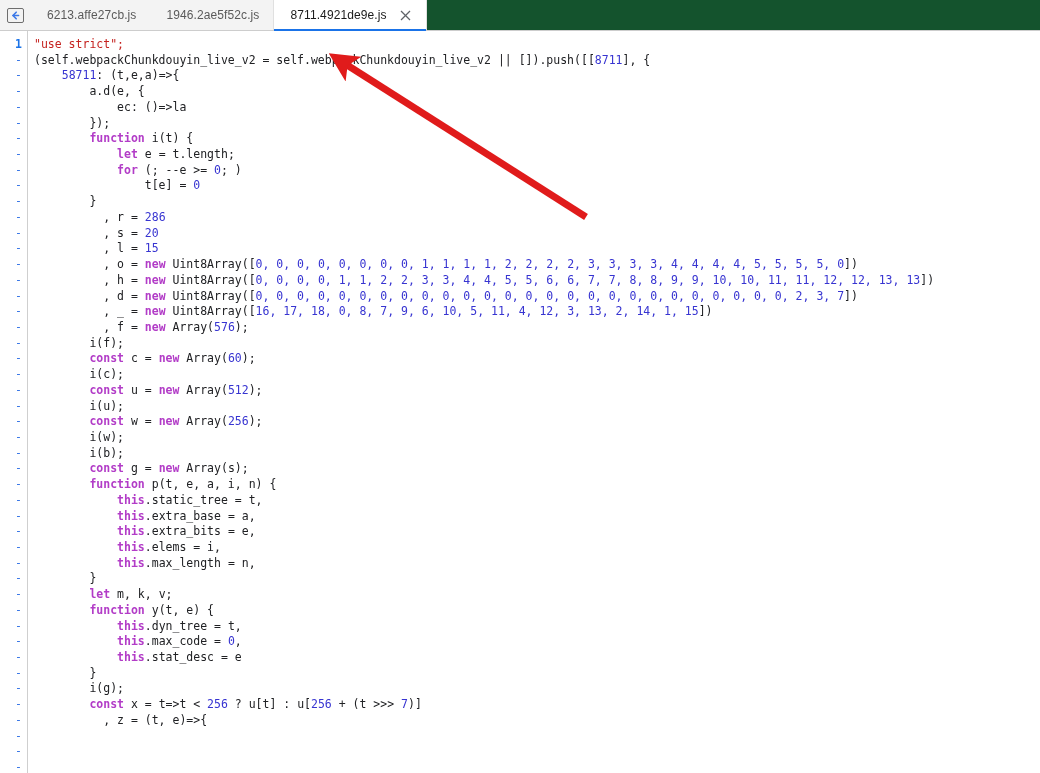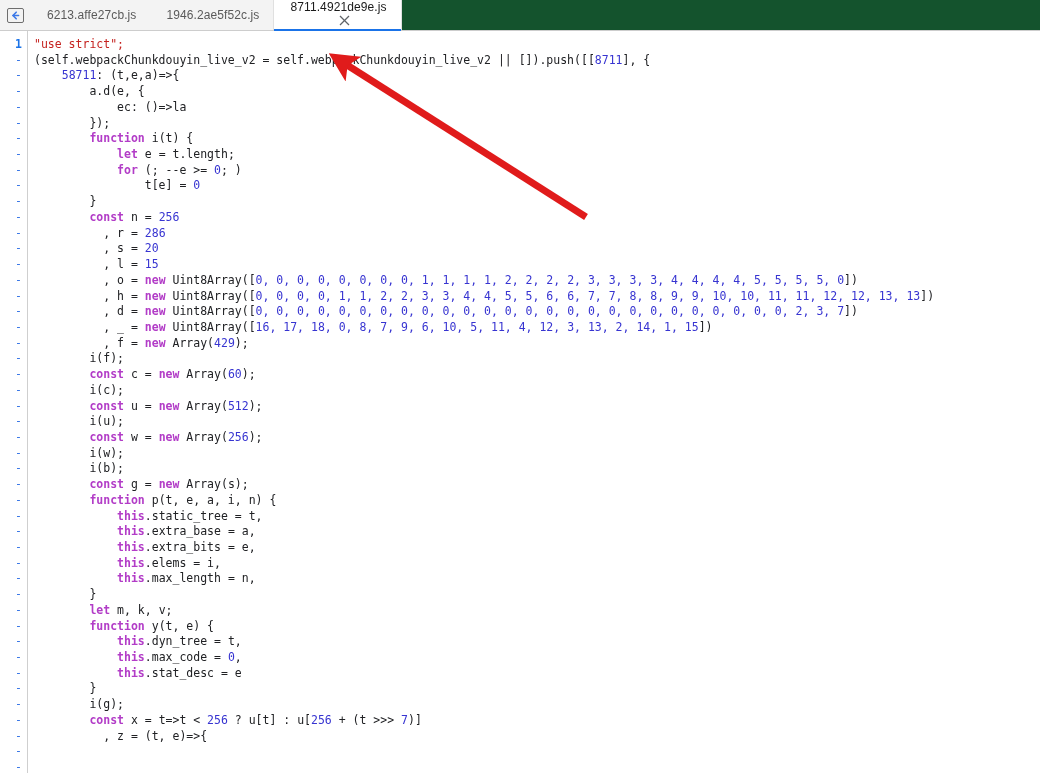--- a/index.html
+++ b/index.html
@@ -59,21 +59,20 @@
     white-space: nowrap;
     position: relative;
     box-sizing: border-box;
   }
   .tab .tab-label { letter-spacing: 0.1px; }
   .tab.active {
     background: #ffffff;
     color: #1a1a1a;
     border-left: 1px solid #e0e0e0;
     border-right: 1px solid #e0e0e0;
-    flex-direction: column;
   }
   .tab.active::after {
     content: "";
     position: absolute;
     left: 0; right: 0; bottom: -1px;
     height: 2px;
     background: #1a73e8;
   }
   .tab-close {
     margin-left: 12px;
@@ -235,29 +234,28 @@
       <div class="code-line"><span class="pln">(self.webpackChunkdouyin_live_v2 = self.webpackChunkdouyin_live_v2 || []).push([[</span><span class="num">8711</span><span class="pln">], {</span></div>
       <div class="code-line"><span class="pln">    </span><span class="num">58711</span><span class="pln">: (t,e,a)=&gt;{</span></div>
       <div class="code-line"><span class="pln">        a.d(e, {</span></div>
       <div class="code-line"><span class="pln">            ec: ()=&gt;la</span></div>
       <div class="code-line"><span class="pln">        });</span></div>
       <div class="code-line"><span class="pln">        </span><span class="kw">function</span><span class="pln"> i(t) {</span></div>
       <div class="code-line"><span class="pln">            </span><span class="kw">let</span><span class="pln"> e = t.length;</span></div>
       <div class="code-line"><span class="pln">            </span><span class="kw">for</span><span class="pln"> (; --e &gt;= </span><span class="num">0</span><span class="pln">; )</span></div>
       <div class="code-line"><span class="pln">                t[e] = </span><span class="num">0</span></div>
       <div class="code-line"><span class="pln">        }</span></div>
-      <div class="code-line"><span class="pln">        </span><span class="kw">const</span><span class="pln"> n = </span><span class="num">256</span></div>
       <div class="code-line"><span class="pln">          , r = </span><span class="num">286</span></div>
       <div class="code-line"><span class="pln">          , s = </span><span class="num">20</span></div>
       <div class="code-line"><span class="pln">          , l = </span><span class="num">15</span></div>
       <div class="code-line"><span class="pln">          , o = </span><span class="kw">new</span><span class="pln"> Uint8Array([</span><span class="num">0, 0, 0, 0, 0, 0, 0, 0, 1, 1, 1, 1, 2, 2, 2, 2, 3, 3, 3, 3, 4, 4, 4, 4, 5, 5, 5, 5, 0</span><span class="pln">])</span></div>
       <div class="code-line"><span class="pln">          , h = </span><span class="kw">new</span><span class="pln"> Uint8Array([</span><span class="num">0, 0, 0, 0, 1, 1, 2, 2, 3, 3, 4, 4, 5, 5, 6, 6, 7, 7, 8, 8, 9, 9, 10, 10, 11, 11, 12, 12, 13, 13</span><span class="pln">])</span></div>
       <div class="code-line"><span class="pln">          , d = </span><span class="kw">new</span><span class="pln"> Uint8Array([</span><span class="num">0, 0, 0, 0, 0, 0, 0, 0, 0, 0, 0, 0, 0, 0, 0, 0, 0, 0, 0, 0, 0, 0, 0, 0, 0, 0, 2, 3, 7</span><span class="pln">])</span></div>
       <div class="code-line"><span class="pln">          , _ = </span><span class="kw">new</span><span class="pln"> Uint8Array([</span><span class="num">16, 17, 18, 0, 8, 7, 9, 6, 10, 5, 11, 4, 12, 3, 13, 2, 14, 1, 15</span><span class="pln">])</span></div>
-      <div class="code-line"><span class="pln">          , f = </span><span class="kw">new</span><span class="pln"> Array(</span><span class="num">429</span><span class="pln">);</span></div>
+      <div class="code-line"><span class="pln">          , f = </span><span class="kw">new</span><span class="pln"> Array(</span><span class="num">576</span><span class="pln">);</span></div>
       <div class="code-line"><span class="pln">        i(f);</span></div>
       <div class="code-line"><span class="pln">        </span><span class="kw">const</span><span class="pln"> c = </span><span class="kw">new</span><span class="pln"> Array(</span><span class="num">60</span><span class="pln">);</span></div>
       <div class="code-line"><span class="pln">        i(c);</span></div>
       <div class="code-line"><span class="pln">        </span><span class="kw">const</span><span class="pln"> u = </span><span class="kw">new</span><span class="pln"> Array(</span><span class="num">512</span><span class="pln">);</span></div>
       <div class="code-line"><span class="pln">        i(u);</span></div>
       <div class="code-line"><span class="pln">        </span><span class="kw">const</span><span class="pln"> w = </span><span class="kw">new</span><span class="pln"> Array(</span><span class="num">256</span><span class="pln">);</span></div>
       <div class="code-line"><span class="pln">        i(w);</span></div>
       <div class="code-line"><span class="pln">        i(b);</span></div>
       <div class="code-line"><span class="pln">        </span><span class="kw">const</span><span class="pln"> g = </span><span class="kw">new</span><span class="pln"> Array(s);</span></div>
       <div class="code-line"><span class="pln">        </span><span class="kw">function</span><span class="pln"> p(t, e, a, i, n) {</span></div>

